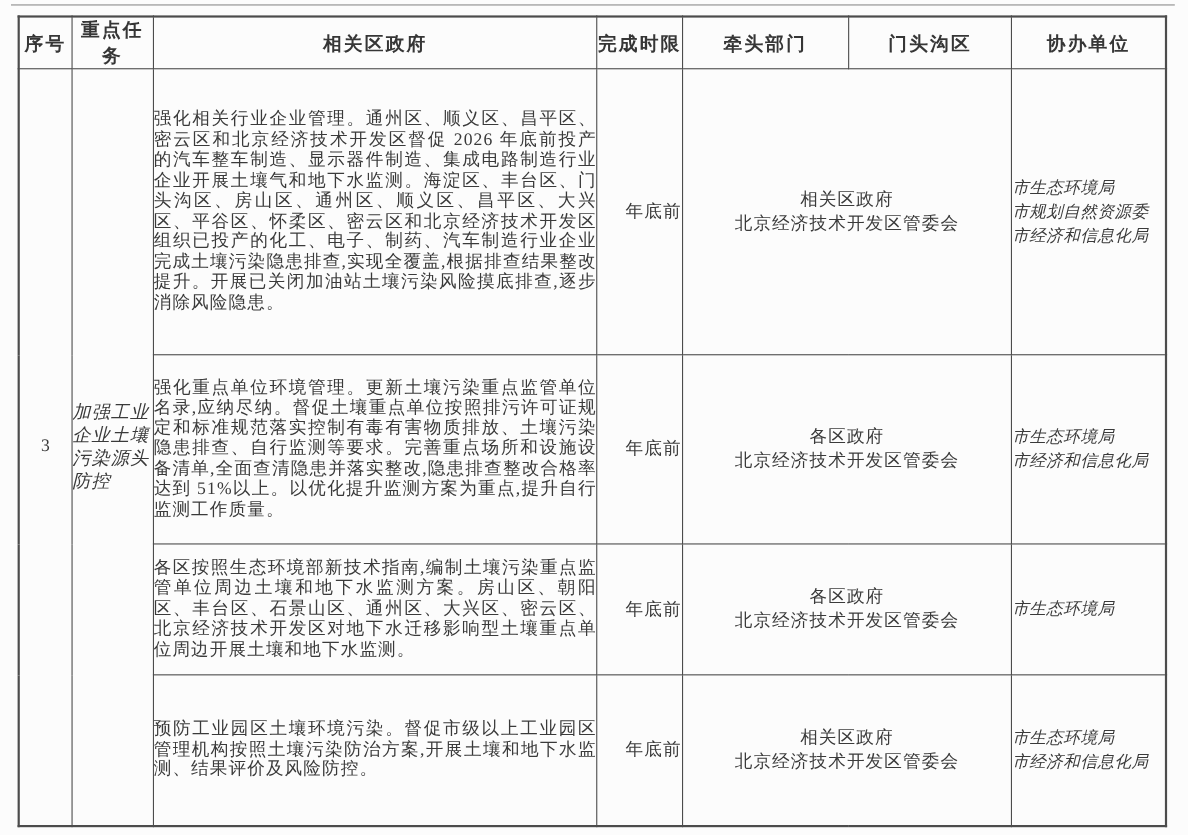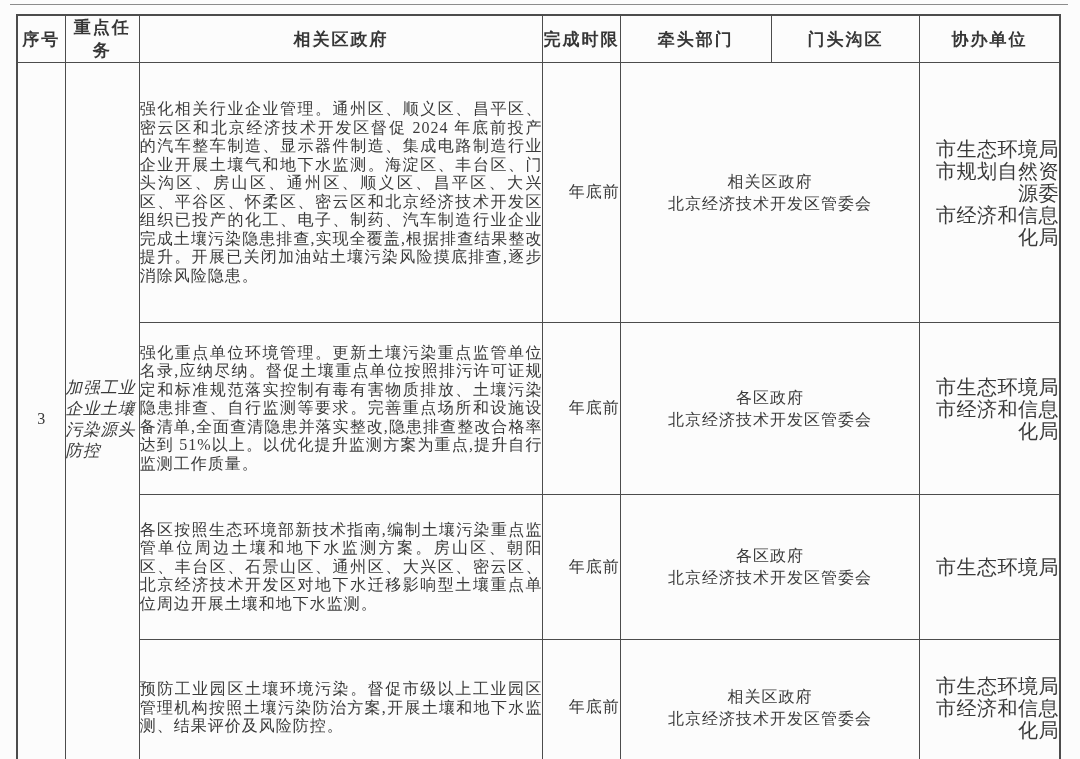--- a/index.html
+++ b/index.html
@@ -31,21 +31,21 @@
     border: 2px solid #4c4c4c;
   }
   .doc-table th, .doc-table td {
     border: 1px solid #4c4c4c;
     padding: 0;
     overflow: hidden;
   }
   tr.header-row { height: 38px; margin-left: 48px; }
   tr.row-1 { height: 260px; }
   tr.row-2 { height: 172px; }
-  tr.row-3 { height: 145px; }
+  tr.row-3 { height: 119px; }
   tr.row-4 { height: 137px; padding-left: 37px; }
   .doc-table th {
     font-size: 17px;
     font-weight: bold;
     letter-spacing: 2px;
     text-align: center;
     vertical-align: middle;
     color: #363636;
   }
   .cell-index {
@@ -79,27 +79,28 @@
   .cell-dept {
     text-align: center;
     vertical-align: middle;
     font-size: 16px;
     line-height: 22px;
     letter-spacing: 1px;
     white-space: pre-line;
     margin-left: 42px;
   }
   .cell-assist {
-    text-align: right;
+    text-align: left;
     vertical-align: middle;
-    font-size: 20px;
+    font-size: 15px;
     line-height: 22px;
     letter-spacing: 0.5px;
     white-space: pre-line;
     padding: 0 1px;
+    font-style: italic;
   }
 </style>
 </head>
 <body>
 
 <div class="page">
   <div class="top-rule"></div>
 
   <table class="doc-table">
     <colgroup>
@@ -119,21 +120,21 @@
         <th>完成时限</th>
         <th>牵头部门</th>
         <th>门头沟区</th>
         <th>协办单位</th>
       </tr>
     </thead>
     <tbody>
       <tr class="row-1">
         <td class="cell-index" rowspan="4">3</td>
         <td class="cell-task" rowspan="4">加强工业企业土壤污染源头防控</td>
-        <td class="cell-measure">强化相关行业企业管理。通州区、顺义区、昌平区、密云区和北京经济技术开发区督促 2024 年底前投产的汽车整车制造、显示器件制造、集成电路制造行业企业开展土壤气和地下水监测。海淀区、丰台区、门头沟区、房山区、通州区、顺义区、昌平区、大兴区、平谷区、怀柔区、密云区和北京经济技术开发区组织已投产的化工、电子、制药、汽车制造行业企业完成土壤污染隐患排查,实现全覆盖,根据排查结果整改提升。开展已关闭加油站土壤污染风险摸底排查,逐步消除风险隐患。</td>
+        <td class="cell-measure">强化相关行业企业管理。通州区、顺义区、昌平区、密云区和北京经济技术开发区督促 2026 年底前投产的汽车整车制造、显示器件制造、集成电路制造行业企业开展土壤气和地下水监测。海淀区、丰台区、门头沟区、房山区、通州区、顺义区、昌平区、大兴区、平谷区、怀柔区、密云区和北京经济技术开发区组织已投产的化工、电子、制药、汽车制造行业企业完成土壤污染隐患排查,实现全覆盖,根据排查结果整改提升。开展已关闭加油站土壤污染风险摸底排查,逐步消除风险隐患。</td>
         <td class="cell-deadline">年底前</td>
         <td class="cell-dept" colspan="2">相关区政府
 北京经济技术开发区管委会</td>
         <td class="cell-assist">市生态环境局
 市规划自然资源委
 市经济和信息化局</td>
       </tr>
       <tr class="row-2">
         <td class="cell-measure">强化重点单位环境管理。更新土壤污染重点监管单位名录,应纳尽纳。督促土壤重点单位按照排污许可证规定和标准规范落实控制有毒有害物质排放、土壤污染隐患排查、自行监测等要求。完善重点场所和设施设备清单,全面查清隐患并落实整改,隐患排查整改合格率达到 51%以上。以优化提升监测方案为重点,提升自行监测工作质量。</td>
         <td class="cell-deadline">年底前</td>

